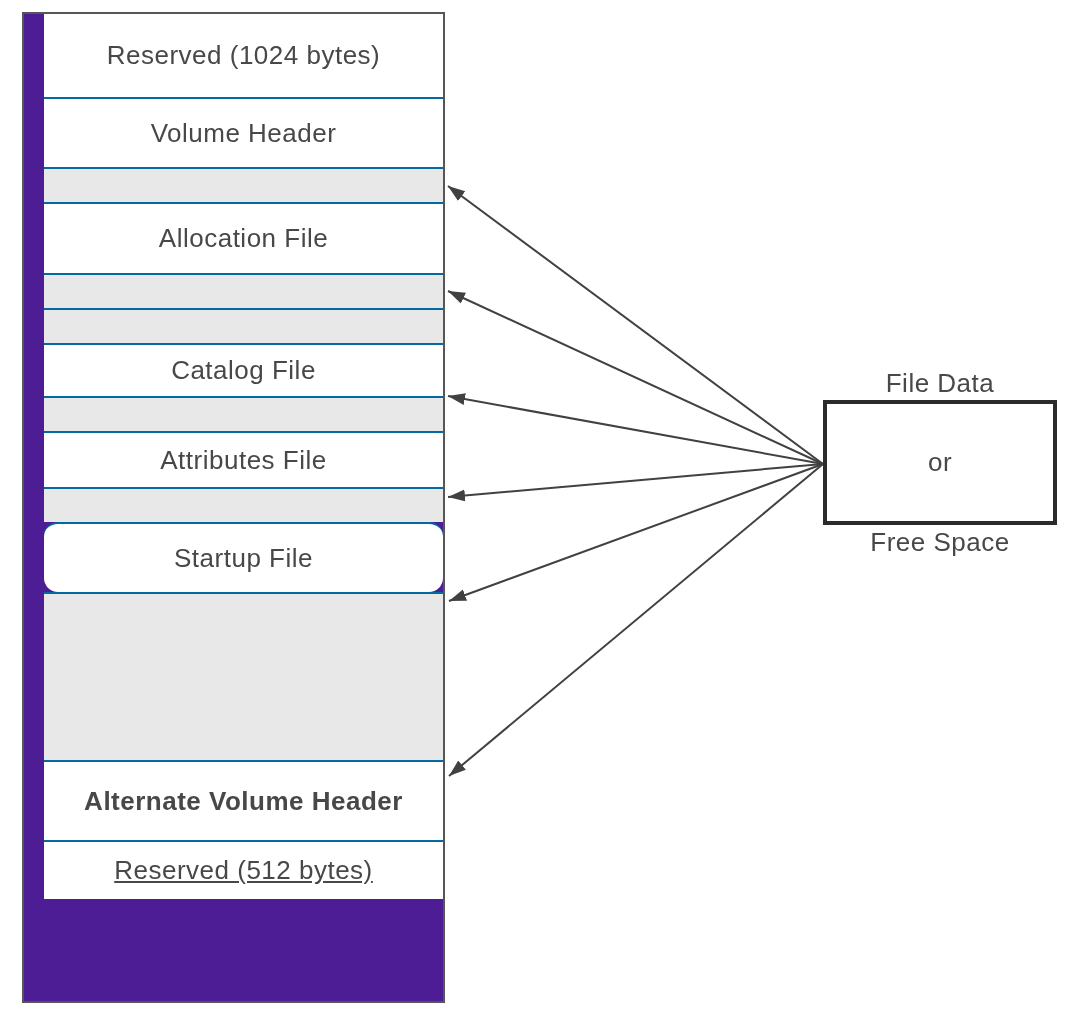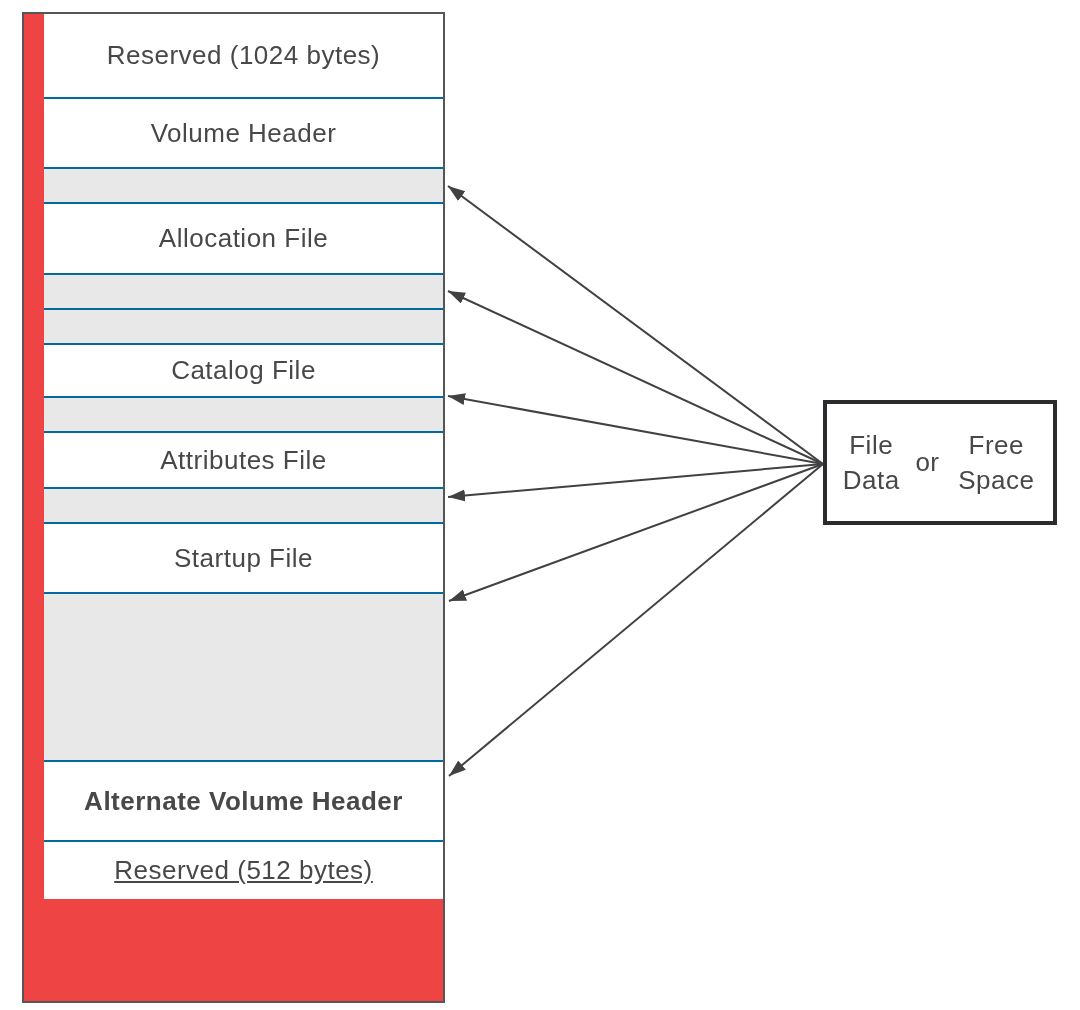--- a/index.html
+++ b/index.html
@@ -17,21 +17,21 @@
   }
   
   .stack {
     position: absolute;
     left: 22px;
     top: 12px;
     width: 423px;
     height: 991px;
     border: 2px solid #565658;
     box-sizing: border-box;
-    background: #ef4444;
+    background: #4c1d95;
     display: flex;
     flex-direction: column;
     padding-left: 20px;
   }
   .seg {
     box-sizing: border-box;
     border-top: 2px solid #0369a1;
     display: flex;
     align-items: center;
     justify-content: center;
@@ -48,43 +48,44 @@
   .h1  { height: 70px; }
   .h2  { height: 35px; }
   .h3  { height: 71px; text-align: right; }
   .h4  { height: 35px; }
   .h5  { height: 70px; }
   .h6  { height: 35px; }
   .h7  { height: 53px; }
   .h8  { height: 35px; }
   .h9  { height: 56px; }
   .h10 { height: 35px; }
-  .h11 { height: 70px; }
+  .h11 { height: 70px; border-radius: 14px; }
   .h12 { height: 168px; }
   .h13 { height: 80px; font-weight: bold; }
   .h14 { height: 59px; text-decoration: underline; }
   
   .side-box {
     position: absolute;
     left: 823px;
     top: 400px;
     width: 234px;
     height: 125px;
     border: 4px solid #2b2b2d;
     box-sizing: border-box;
     background: #ffffff;
     display: flex;
-    flex-direction: row;
+    flex-direction: column;
     align-items: center;
     justify-content: center;
     font-size: 26px;
     line-height: 1.32;
     color: #48484a;
     text-align: center;
     letter-spacing: 0.5px;
+    gap: 45px;
   }
   
   .arrows {
     position: absolute;
     left: 0;
     top: 0;
     width: 1080px;
     height: 1010px;
     pointer-events: none;
   }

